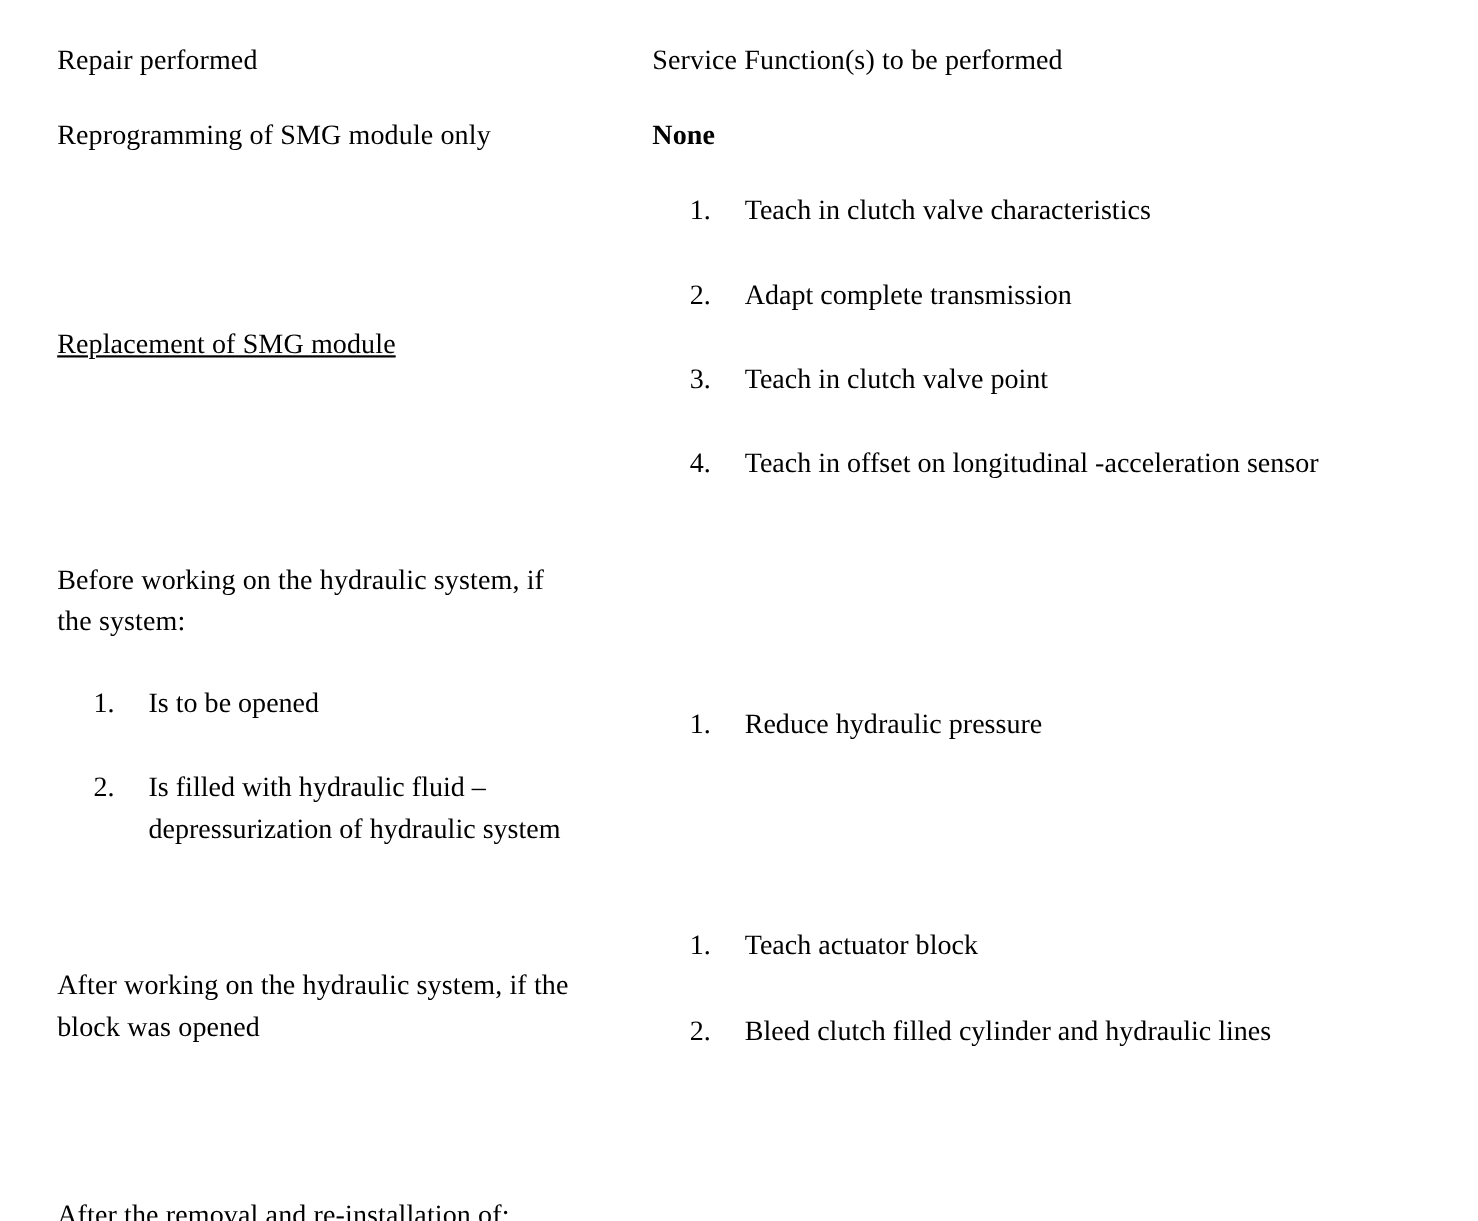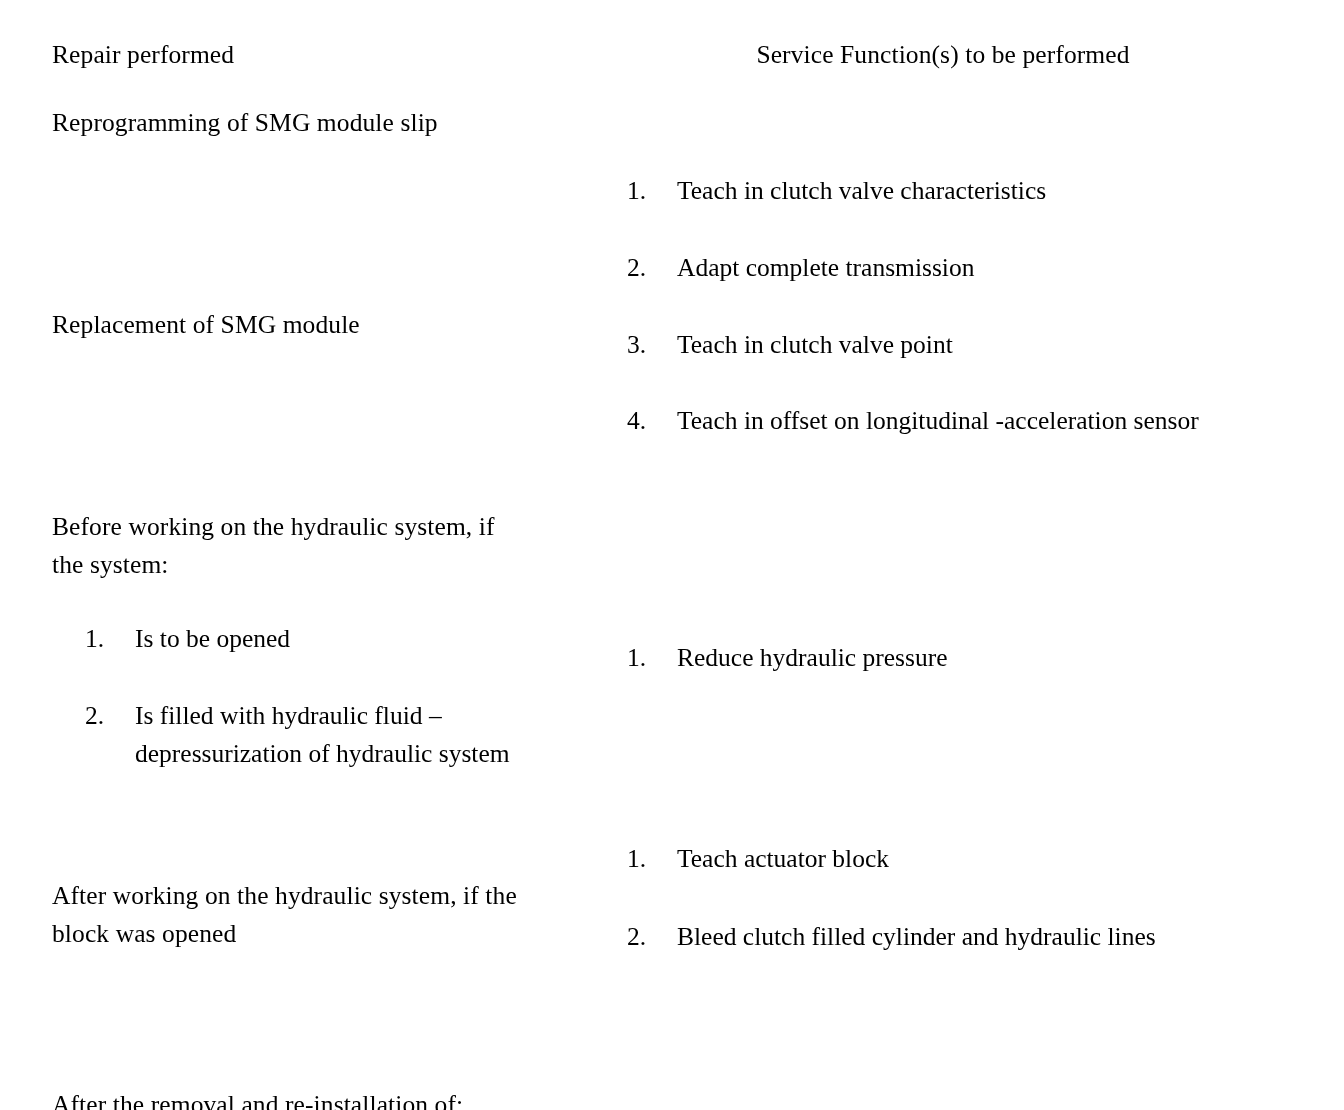--- a/index.html
+++ b/index.html
@@ -49,38 +49,39 @@
     width: 50px;
     text-align: left;
   }
   .li .txt {
     flex: 1 1 auto;
     white-space: pre-wrap;
   }
 
   
   .col-left  { left: 52px; }
-  .col-right { left: 593px; text-align: center; }
+  .col-right { left: 593px; }
 
   .list-left  { left: 85px;  width: 500px; }
   .list-right { left: 627px; width: 700px; }
 </style>
 </head>
 <body>
 
 <div class="page">
 
   <div class="blk col-left" style="top:36px; width:520px;">Repair performed</div>
 
   <div class="blk col-right" style="top:36px; width:700px;">Service Function(s) to be performed</div>
 
-  <div class="blk col-left" style="top:104px; width:540px;">Reprogramming of SMG module slip</div>
+  <div class="blk col-left" style="top:104px; width:540px;">Reprogramming of SMG module only</div>
 
+  <div class="blk col-right bold" style="top:104px; width:400px;">None</div>
 
-  <div class="blk col-left" style="top:306px; width:540px;">Replacement of SMG module</div>
+  <div class="blk col-left" style="top:294px; width:540px;text-decoration:underline;">Replacement of SMG module</div>
 
   <div class="li list-right" style="top:172px;">
     <span class="num">1.</span>
     <span class="txt">Teach in clutch valve characteristics</span>
   </div>
 
   <div class="li list-right" style="top:249px;">
     <span class="num">2.</span>
     <span class="txt">Adapt complete transmission</span>
   </div>

